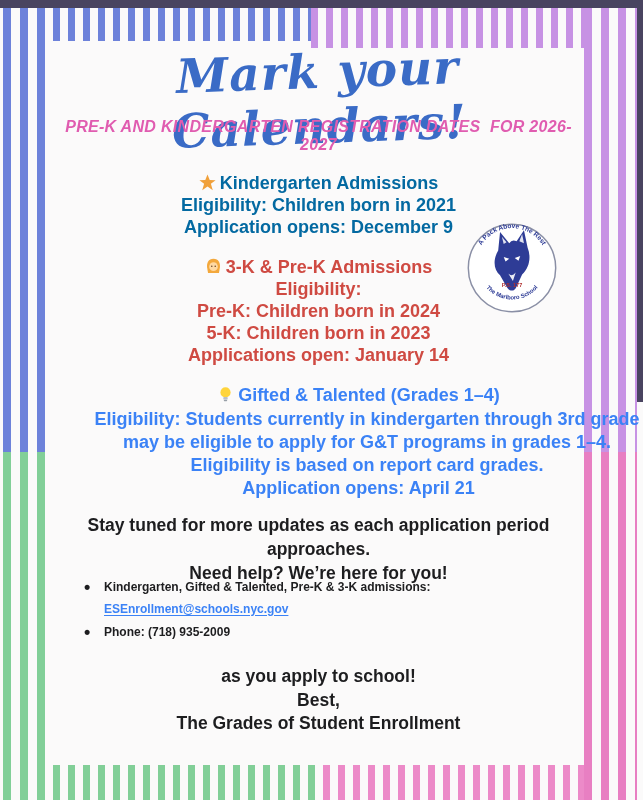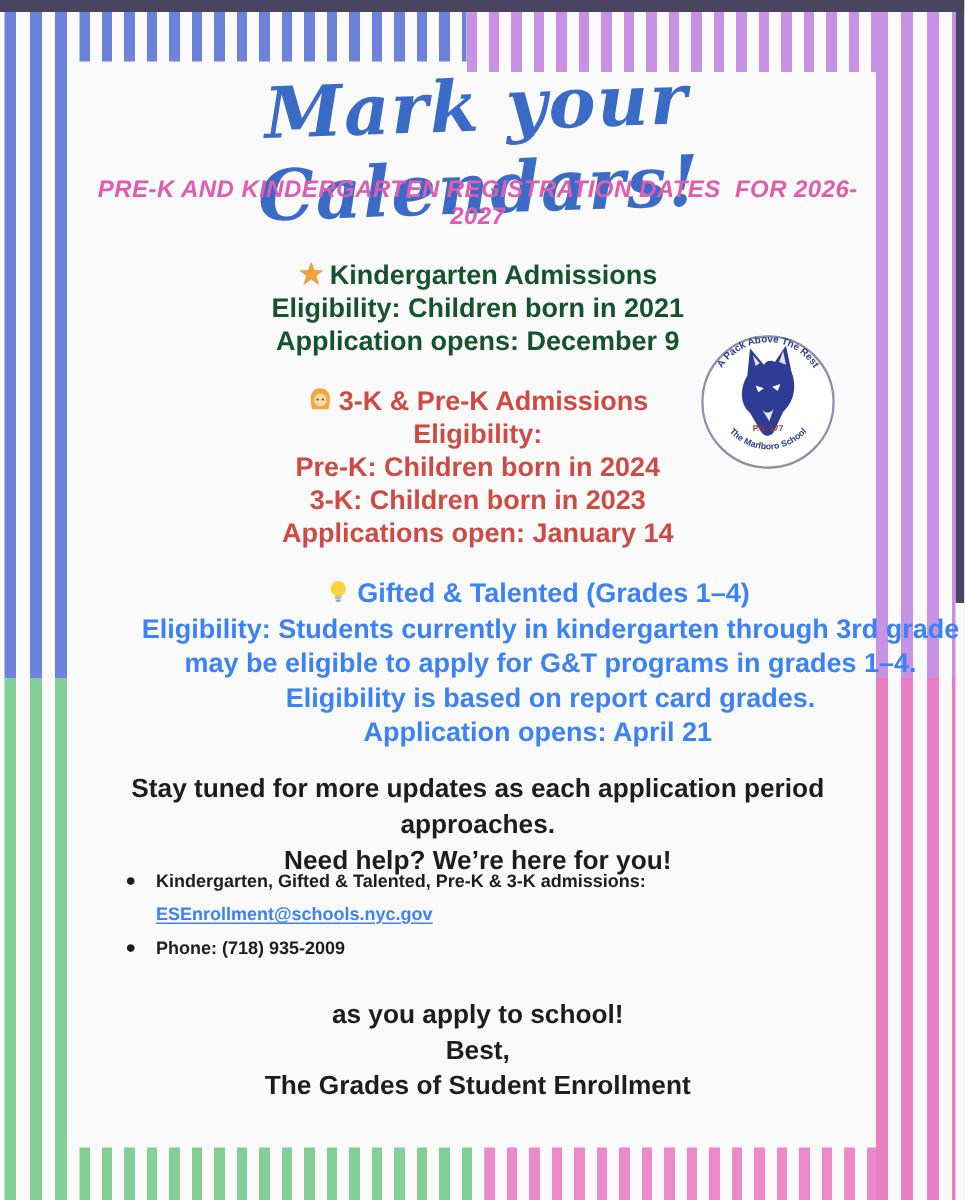--- a/index.html
+++ b/index.html
@@ -33,21 +33,21 @@
   .block{position:absolute;left:53px;width:531px;text-align:center;}
   .title{
     top:44px;font-family:"DejaVu Serif", serif;font-style:italic;font-weight:bold;
     font-size:47px;color:#3a6bc6;transform:rotate(-2deg);letter-spacing:1px;
   }
   .subtitle{
     top:118px;font-size:16px;font-weight:bold;font-style:italic;color:#e05cb0;
     letter-spacing:.3px;white-space:pre-wrap;
   }
   .section{font-weight:bold;font-size:18px;line-height:22px;}
-  .sec-kindergarten{top:172px;color:#14532d;}
+  .sec-kindergarten{top:172px;color:#0369a1;}
   .sec-prek{top:256px;color:#cf4a42;}
   .sec-gt{top:384px;color:#3b82f6;line-height:23px;margin-left:40px;}
   .sec-gt .para{width:548px;margin:1px auto 0;}
   .heading-line{white-space:nowrap;}
   .icon{display:inline-block;width:17px;height:17px;vertical-align:-2px;margin-right:4px;}
   .updates{top:513px;color:#1d1d1f;font-weight:bold;font-size:17.5px;line-height:24px;}
   .contact{position:absolute;left:80px;top:577px;width:490px;text-align:left;
     color:#1d1d1f;font-weight:bold;font-size:12px;line-height:21.5px;}
   .contact ul{margin:0;padding:0;list-style:none;}
   .contact li{position:relative;padding-left:24px;margin-bottom:2px;}
@@ -86,21 +86,21 @@
 
   <div class="block section sec-prek">
     <div class="heading-line"><span class="icon"><svg viewBox="0 0 20 20" width="17" height="17">
             <path d="M10,1 C4,1 1.8,6 2.5,11.5 L3.6,17.5 L16.4,17.5 L17.5,11.5 C18.2,6 16,1 10,1 Z" fill="#f3a83c"></path>
             <circle cx="10" cy="10.2" r="5.1" fill="#ffd9a3"></circle>
             <circle cx="8" cy="9.8" r="0.85" fill="#5b3a1e"></circle>
             <circle cx="12" cy="9.8" r="0.85" fill="#5b3a1e"></circle>
           </svg></span><span>3-K &amp; Pre-K Admissions</span></div>
     <div>Eligibility:</div>
     <div>Pre-K: Children born in 2024</div>
-    <div>3-K: Children born in 2023</div>
+    <div>5-K: Children born in 2023</div>
     <div>Applications open: January 14</div>
   </div>
 
   <div class="block section sec-gt">
     <div class="heading-line"><span class="icon"><svg viewBox="0 0 20 20" width="17" height="17">
             <circle cx="10" cy="7.6" r="6" fill="#ffd43b"></circle>
             <rect x="7.4" y="12.8" width="5.2" height="3.2" rx="1.1" fill="#b9bec6"></rect>
             <rect x="8" y="16.2" width="4" height="1.6" rx="0.8" fill="#98a0a8"></rect>
           </svg></span><span>Gifted &amp; Talented (Grades 1–4)</span></div>
     <div class="para">Eligibility: Students currently in kindergarten through 3rd grade may be eligible to apply for G&amp;T programs in grades 1–4. Eligibility is based on report card grades.</div>

